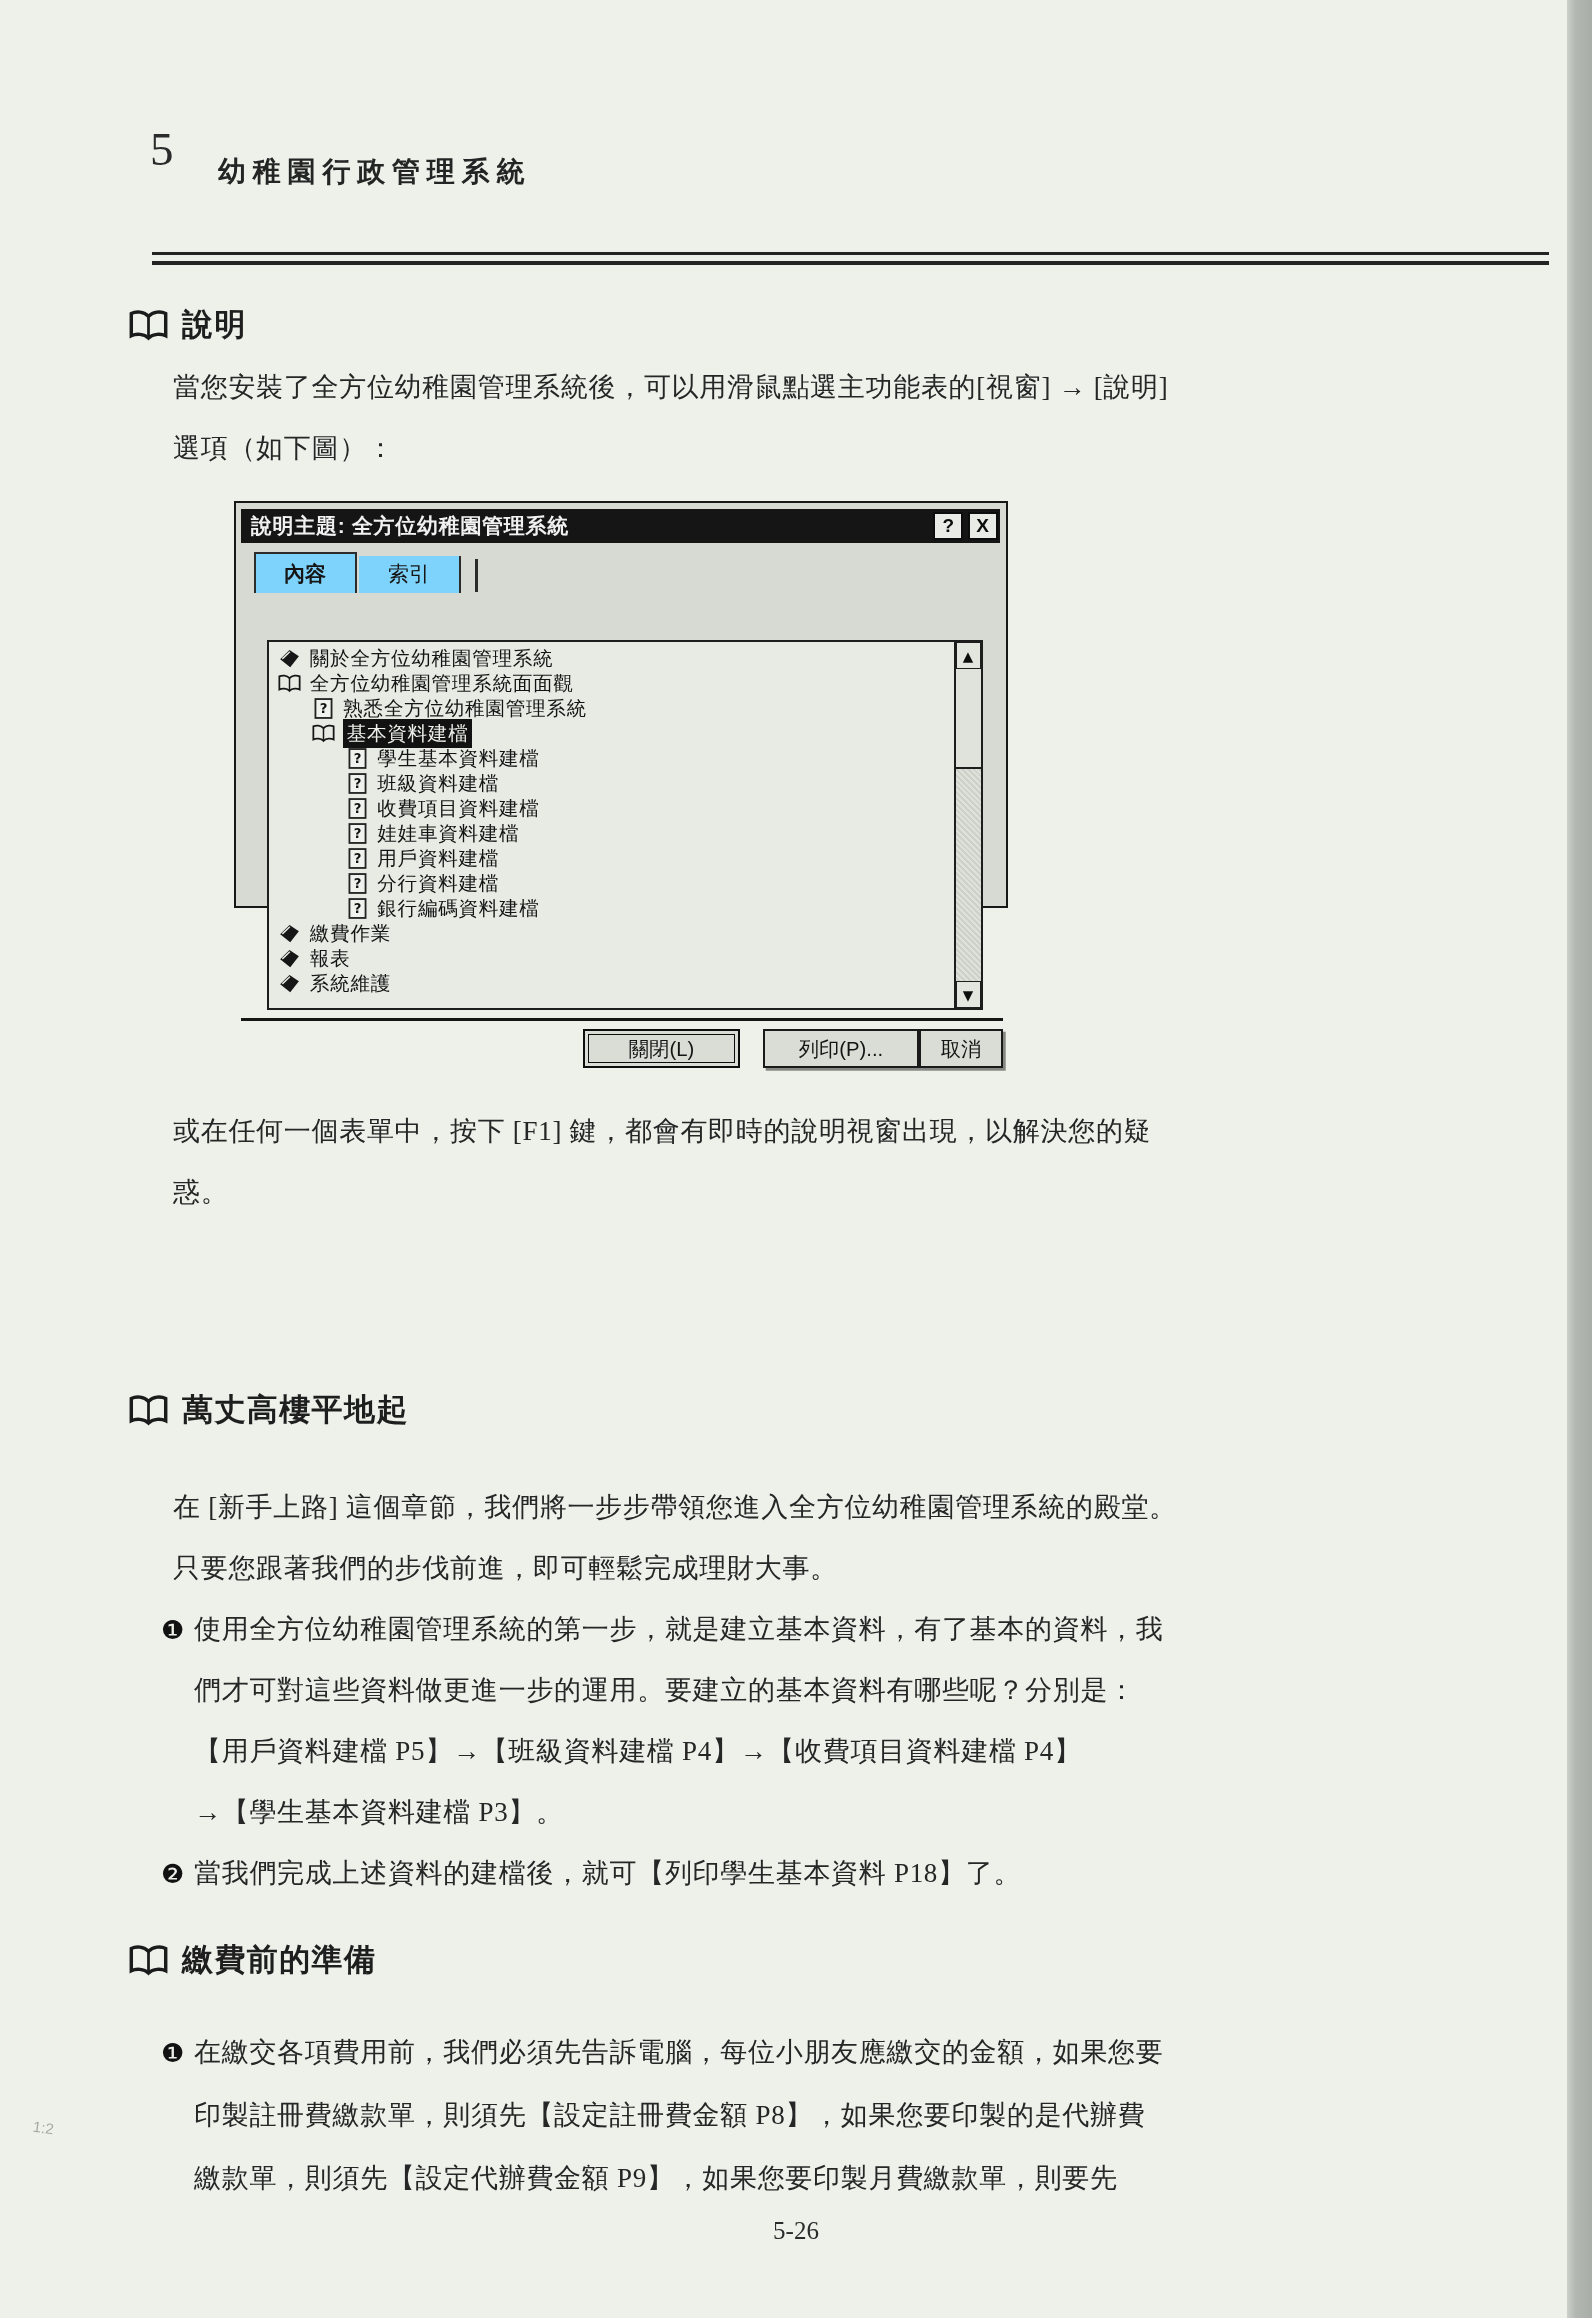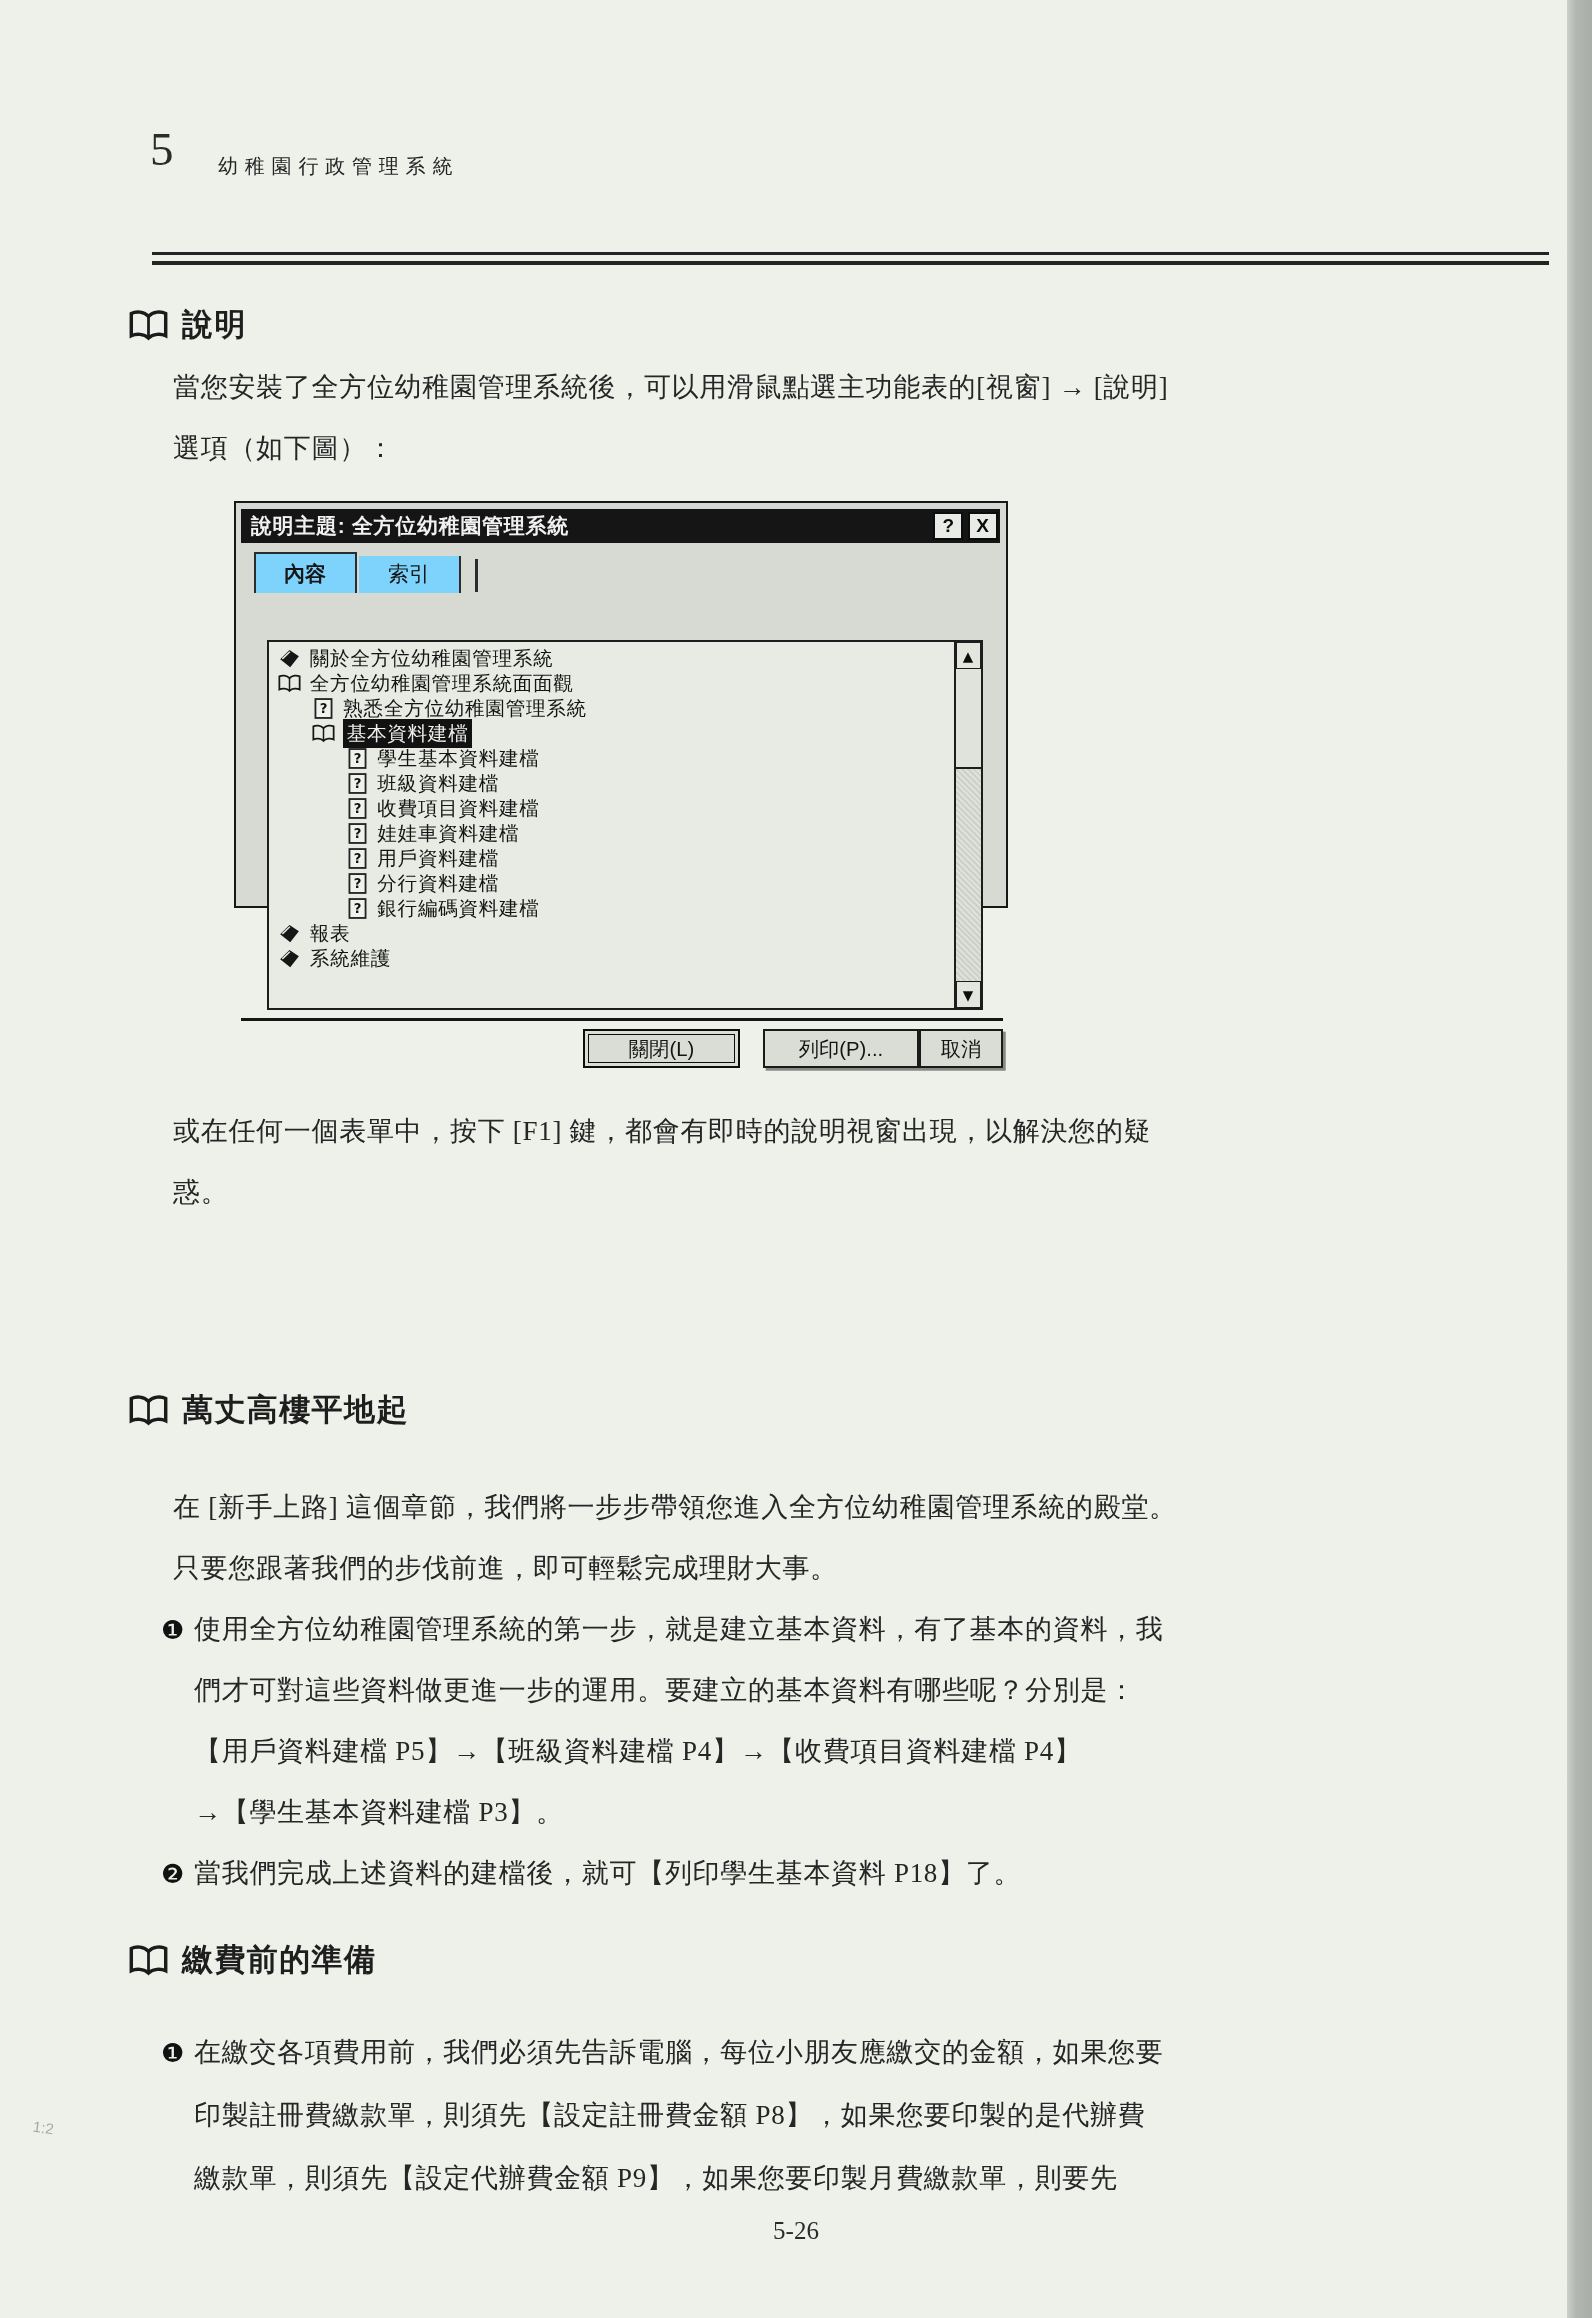--- a/index.html
+++ b/index.html
@@ -6,21 +6,21 @@
   body{width:1592px;height:2319px;position:relative;background:#edf1ea;overflow:hidden;
        font-family:"Liberation Serif","DejaVu Serif",serif;color:#222;}
   .abs{position:absolute;}
   
   .edge-strip{right:0;top:0;width:25px;height:2319px;
     background:linear-gradient(to right,#ccd0ca 0%,#b2b7b1 35%,#a8ada7 100%);}
   .pencil-mark{left:33px;top:2119px;font:15px "Liberation Sans",sans-serif;color:#6a6f6a;
     opacity:.55;transform:rotate(8deg);}
   
   .chapter-num{left:150px;top:126px;font-size:47px;line-height:1;color:#2b2b2b;}
-  .chapter-title{left:218px;top:153px;font-size:20px;font-weight:400;letter-spacing:6.8px;color:#242424;}
+  .chapter-title{left:218px;top:153px;font-size:28px;font-weight:700;letter-spacing:6.8px;color:#242424;}
   .double-rule{left:152px;top:252px;width:1397px;height:6.1px;
     border-top:3.4px solid #242424;border-bottom:4.1px solid #242424;}
   
   .sec-head{display:flex;align-items:center;gap:14px;}
   .sec-head .txt{font-size:31px;font-weight:700;color:#1e1e1e;letter-spacing:1.4px;}
   .book-ico{width:39px;height:33px;flex:none;}
   
   .bline{font-size:27px;line-height:1.25;white-space:nowrap;color:#262626;letter-spacing:0.7px;}
   .bullet{font-family:"DejaVu Sans",sans-serif;font-size:26px;color:#111;}
   .num-5-26{left:0;top:2217px;width:1592px;text-align:center;font-size:25px;color:#2b2b2b;}
@@ -184,20 +184,27 @@
       </div>
 
       <div class="t-row ind2">
         <svg class="t-icon" viewBox="0 0 26 30">
             <rect x="1.5" y="1.5" width="23" height="27" fill="#f0f3ed" stroke="#222" stroke-width="2.6"></rect>
             <text x="13" y="22" font-size="19" font-weight="bold" text-anchor="middle" fill="#111" font-family="DejaVu Sans">?</text>
           </svg>
         <span class="t-label">銀行編碼資料建檔</span>
       </div>
 
+      <div class="t-row ind0">
+        <svg class="t-icon" viewBox="0 0 32 28">
+            <path d="M3 15 L16 2 L29 11 L17 26 Z" fill="#161616"></path>
+            <path d="M6 14.5 L16.5 4.5" stroke="#e7ebe3" stroke-width="2" fill="none"></path>
+          </svg>
+        <span class="t-label">繳費作業</span>
+      </div>
 
 
       <div class="t-row ind0">
         <svg class="t-icon" viewBox="0 0 32 28">
             <path d="M3 15 L16 2 L29 11 L17 26 Z" fill="#161616"></path>
             <path d="M6 14.5 L16.5 4.5" stroke="#e7ebe3" stroke-width="2" fill="none"></path>
           </svg>
         <span class="t-label">報表</span>
       </div>
 

